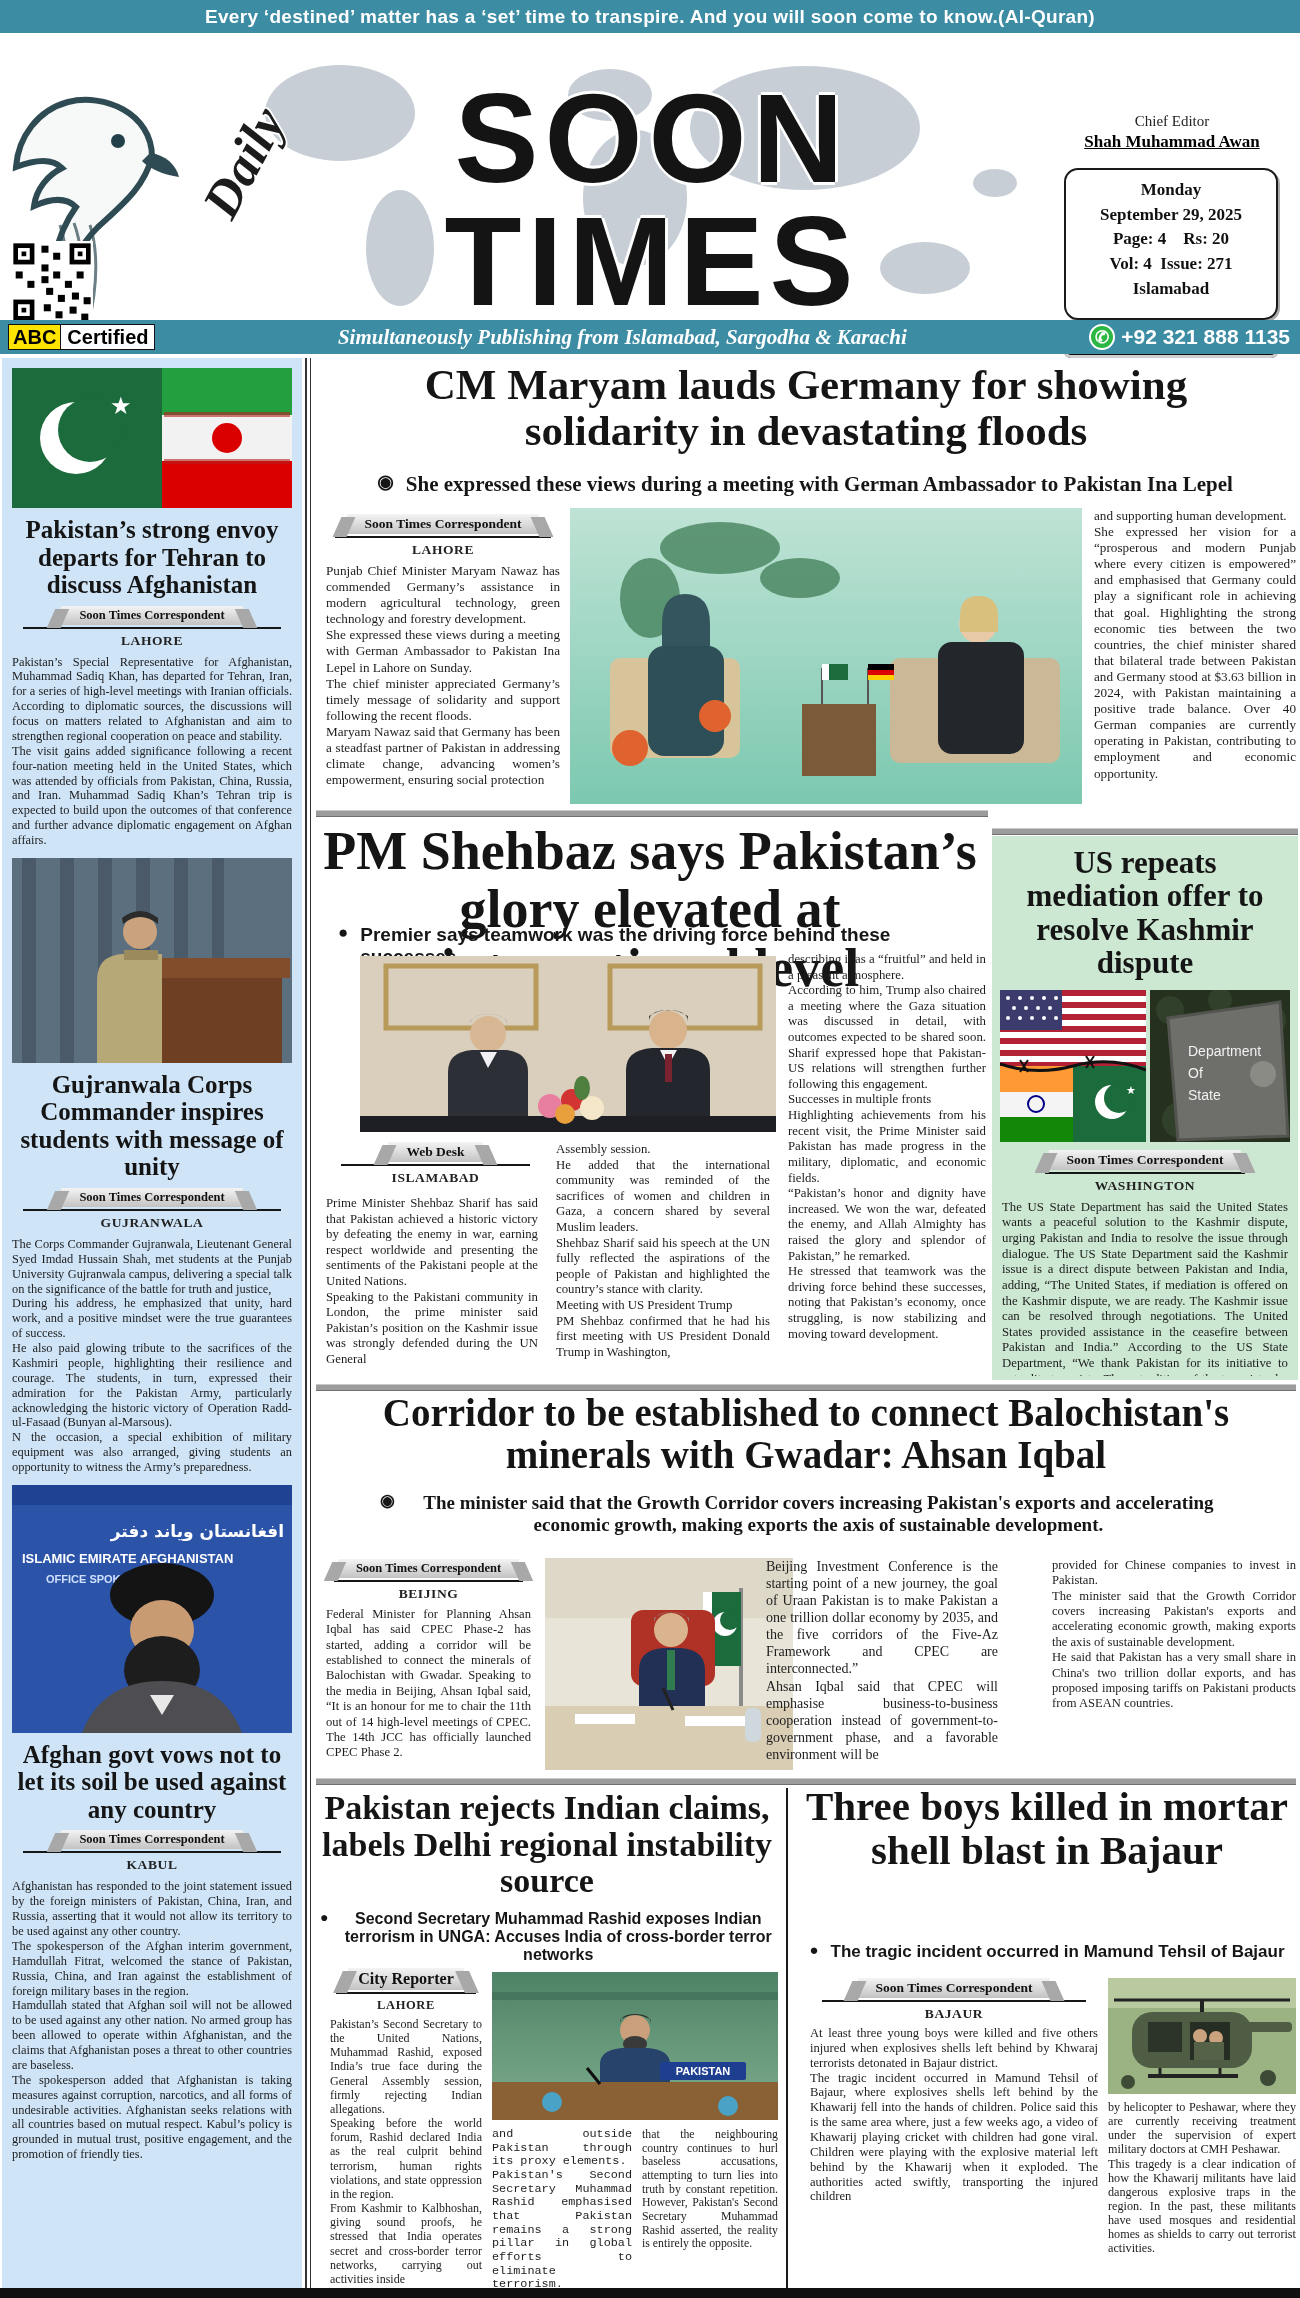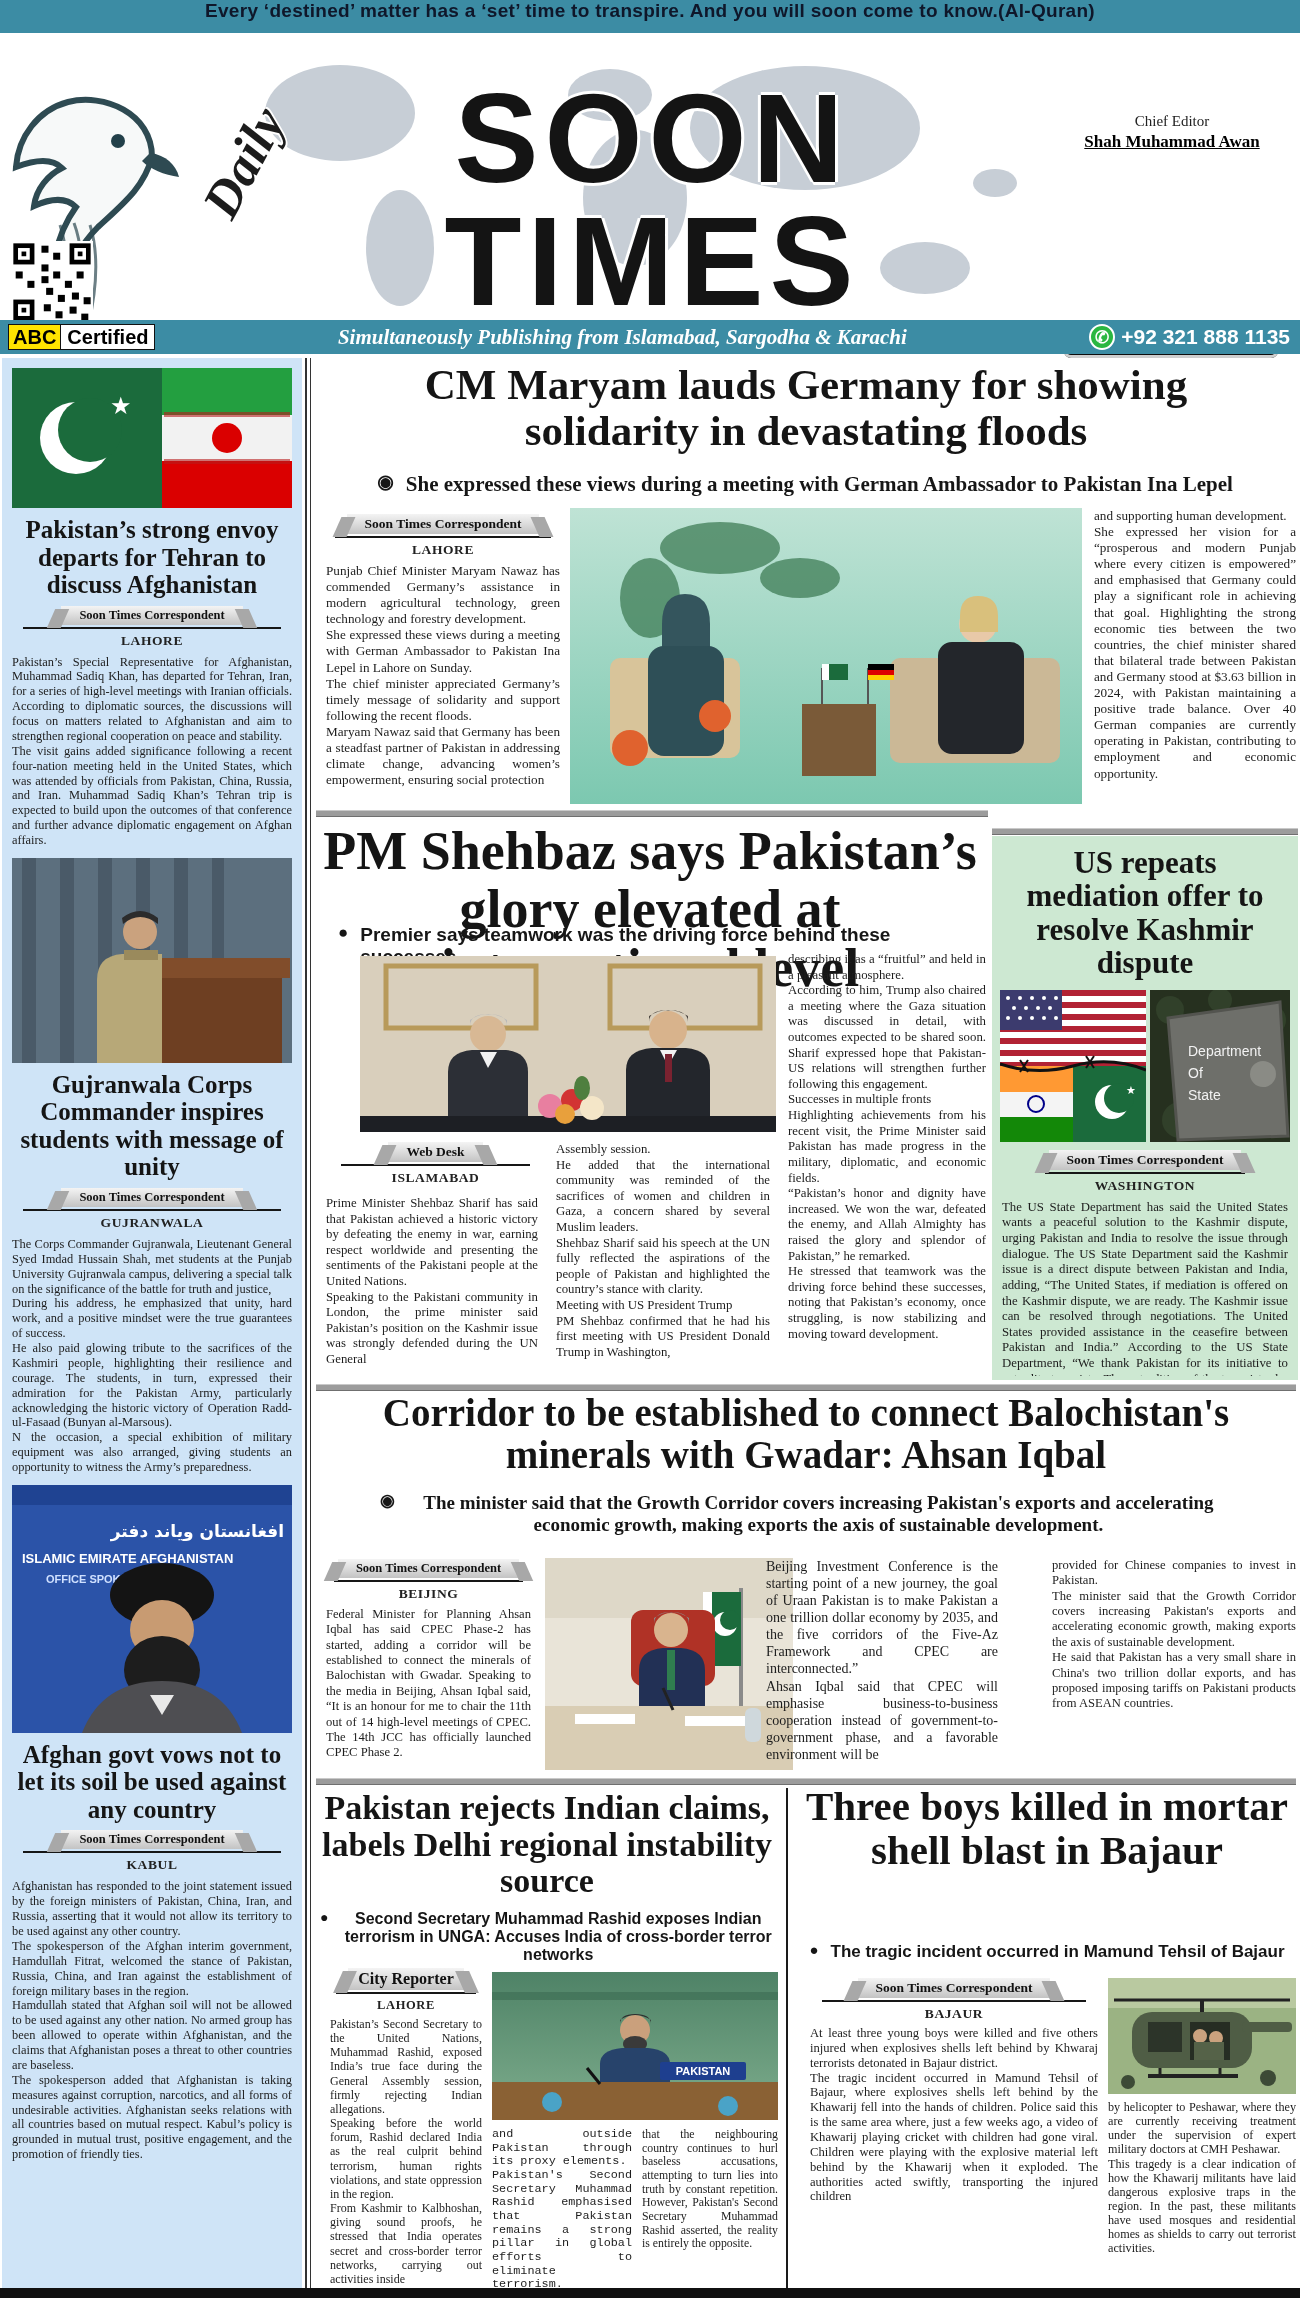--- a/index.html
+++ b/index.html
@@ -1,21 +1,21 @@
 <!DOCTYPE html>
 <html><head>
 <meta charset="utf-8">
 <style>
   html,body{margin:0;padding:0;background:#777;}
   #page{position:relative;width:1300px;height:2298px;background:#fff;margin:0 auto;
         font-family:"Liberation Serif",serif;overflow:hidden;}
   .abs{position:absolute;}
   
-  .topbar{left:0;top:0;width:1300px;height:33px;background:#3c8ca4;color:#0f172a;
-          display:flex;align-items:flex-start;justify-content:center;
+  .topbar{left:0;top:0;width:1300px;height:33px;background:#3c8ca4;color:#ffffff;
+          display:flex;align-items:center;justify-content:center;
           font:bold 19px "Liberation Sans",sans-serif;letter-spacing:.3px;}
   
   .masthead{left:0;top:33px;width:1300px;height:287px;background:#fff;}
   .daily{left:186px;top:100px;font:italic bold 52px "Liberation Serif",serif;color:#1c1c1c;
          transform:rotate(-62deg);transform-origin:center;
          text-shadow:2px 0 #fff,-2px 0 #fff,0 2px #fff,0 -2px #fff;}
   .mast-title{left:262px;top:44px;width:780px;text-align:center;color:#141414;
         font:900 126px/0.98 "Liberation Sans",sans-serif;letter-spacing:6px;
         text-shadow:3px 0 #fff,-3px 0 #fff,0 3px #fff,0 -3px #fff;}
   .chief{left:1058px;top:80px;width:228px;text-align:center;}
@@ -126,20 +126,27 @@
       </g>
     </svg>
     <div class="abs daily">Daily</div>
     <div class="abs mast-title">
       <div>SOON</div>
       <div>TIMES</div>
     </div>
     <div class="abs chief">
       <div class="ce-label">Chief Editor</div>
       <div class="ce-name">Shah Muhammad Awan</div>
+    </div>
+    <div class="abs issue-box">
+      <div class="issue-line">Monday</div>
+      <div class="issue-line">September 29, 2025</div>
+      <div class="issue-line">Page: 4    Rs: 20</div>
+      <div class="issue-line">Vol: 4  Issue: 271</div>
+      <div class="issue-line">Islamabad</div>
     </div>
     <div class="abs site-pill">www.soontimes.pk</div>
   </div>
 
   <div class="abs pubbar">
     <span class="abc">
       <span class="abc-y">ABC</span><span class="abc-w">Certified</span>
     </span>
     <span class="pubtext">Simultaneously Publishing from Islamabad, Sargodha &amp; Karachi</span>
     <span class="phone">

